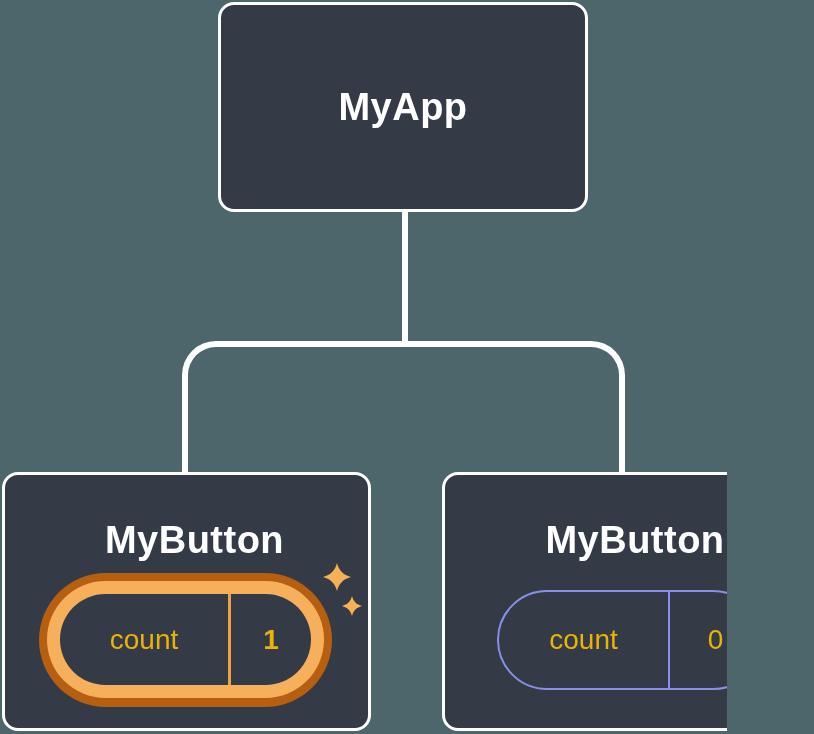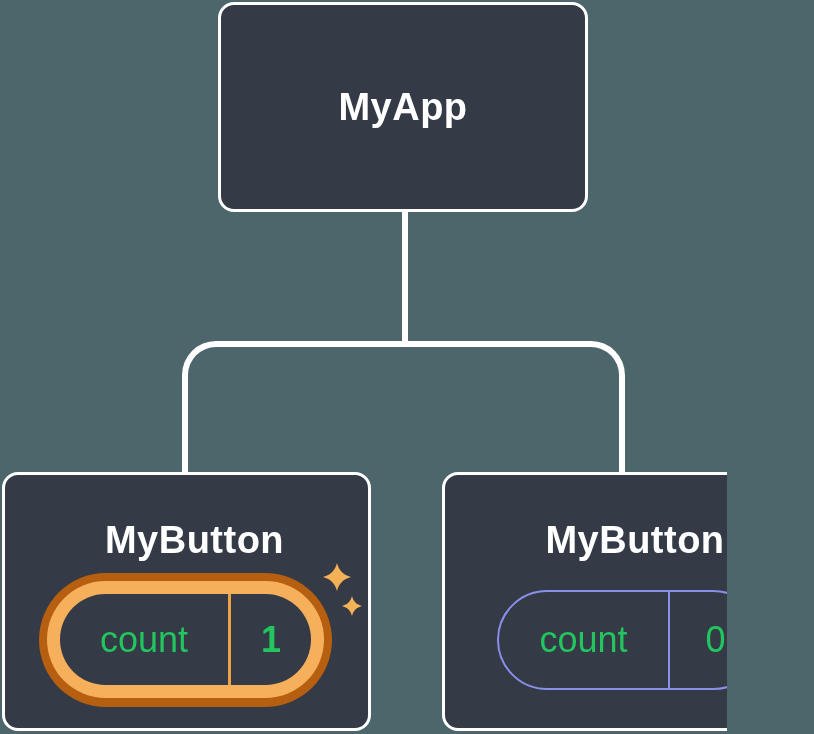--- a/index.html
+++ b/index.html
@@ -101,22 +101,22 @@
     align-items: stretch;
     overflow: hidden;
   }
   .pill-inner .pill-cell-key { width: 168px; }
   .pill-inner .pill-divider  { width: 3px; background: #eda341; }
   
   .pill-cell-key, .pill-cell-value {
     display: flex;
     align-items: center;
     justify-content: center;
-    color: #22c55e;
-    font-size: 36px;
+    color: #eab308;
+    font-size: 28px;
   }
   .pill-cell-value { flex: 1; }
   .value-bold { font-weight: 700; }
   
   .sparkle-big {
     position: absolute;
     left: 318px; top: 88px;
     width: 28px; height: 28px;
   }
   .sparkle-small {

